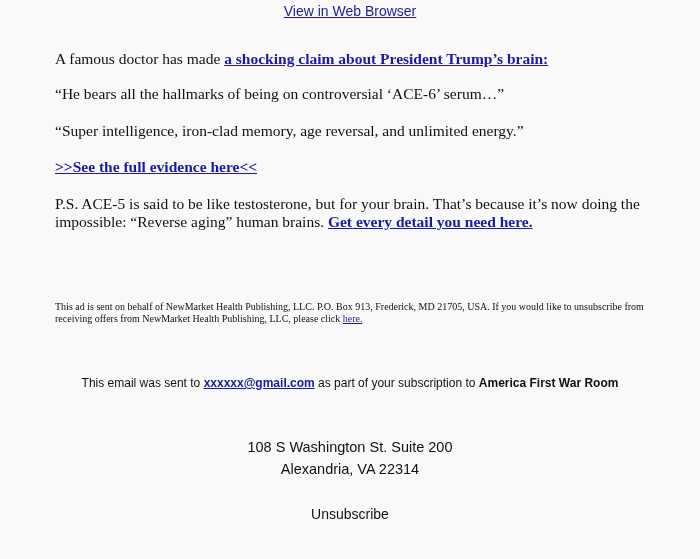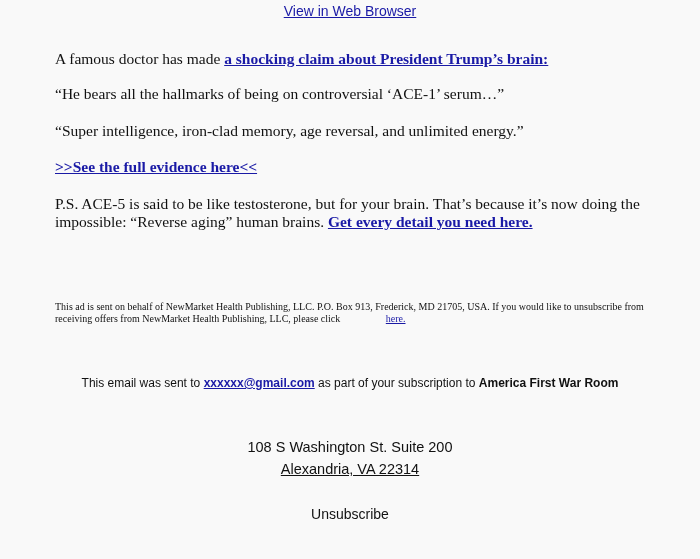--- a/index.html
+++ b/index.html
@@ -24,42 +24,42 @@
   .p1 { position:absolute; top:0; left:0; white-space:nowrap; }
   .p2 { position:absolute; top:35px; left:0; white-space:nowrap; }
   .p3 { position:absolute; top:72px; left:0; white-space:nowrap;text-align:right; }
   .p4 { position:absolute; top:108px; left:0; white-space:nowrap; }
   .p5 { position:absolute; top:145px; left:0; width:600px; }
   .bold-link { font-weight:bold; color:#1a1aa6; }
   .disclaimer {
     position:absolute; left:55px; top:301px; width:600px;
     font-size:10px; line-height:12px; color:#111;
   }
-  .disclaimer a { color:#1a1aa6;margin-left:43px; }
+  .disclaimer a { color:#1a1aa6; }
   .footer {
     position:absolute; left:0; width:700px; text-align:center;
     font-family:"Liberation Sans", sans-serif; color:#111;
   }
   .f-sent { top:376px; font-size:12px; }
   .f-sent a { font-weight:bold; color:#1a1aa6; }
   .f-sent b { font-weight:bold; }
   .f-addr1 { top:439px; font-size:14.5px; }
-  .f-addr2 { top:461px; font-size:14.5px;text-decoration:underline; }
+  .f-addr2 { top:461px; font-size:14.5px; }
   .f-unsub { top:506px; font-size:14px; }
 </style>
 </head>
 <body>
 
 <div class="top-link">
   <a href="#">View in Web Browser</a>
 </div>
 
 <div class="body-block">
   <p class="p1"><span>A famous doctor has made </span><a href="#" class="bold-link">a shocking claim about President Trump’s brain:</a></p>
-  <p class="p2">“He bears all the hallmarks of being on controversial ‘ACE-1’ serum…”</p>
+  <p class="p2">“He bears all the hallmarks of being on controversial ‘ACE-6’ serum…”</p>
   <p class="p3">“Super intelligence, iron-clad memory, age reversal, and unlimited energy.”</p>
   <p class="p4"><a href="#" class="bold-link">&gt;&gt;See the full evidence here&lt;&lt;</a></p>
   <p class="p5"><span>P.S. ACE-5 is said to be like testosterone, but for your brain. That’s because it’s now doing the impossible: “Reverse aging” human brains. </span><a href="#" class="bold-link">Get every detail you need here.</a></p>
 </div>
 
 <div class="disclaimer">
   <span>This ad is sent on behalf of NewMarket Health Publishing, LLC. P.O. Box 913, Frederick, MD 21705, USA. If you would like to unsubscribe from receiving offers from NewMarket Health Publishing, LLC, please click </span><a href="#">here.</a>
 </div>
 
 <div class="footer f-sent">

